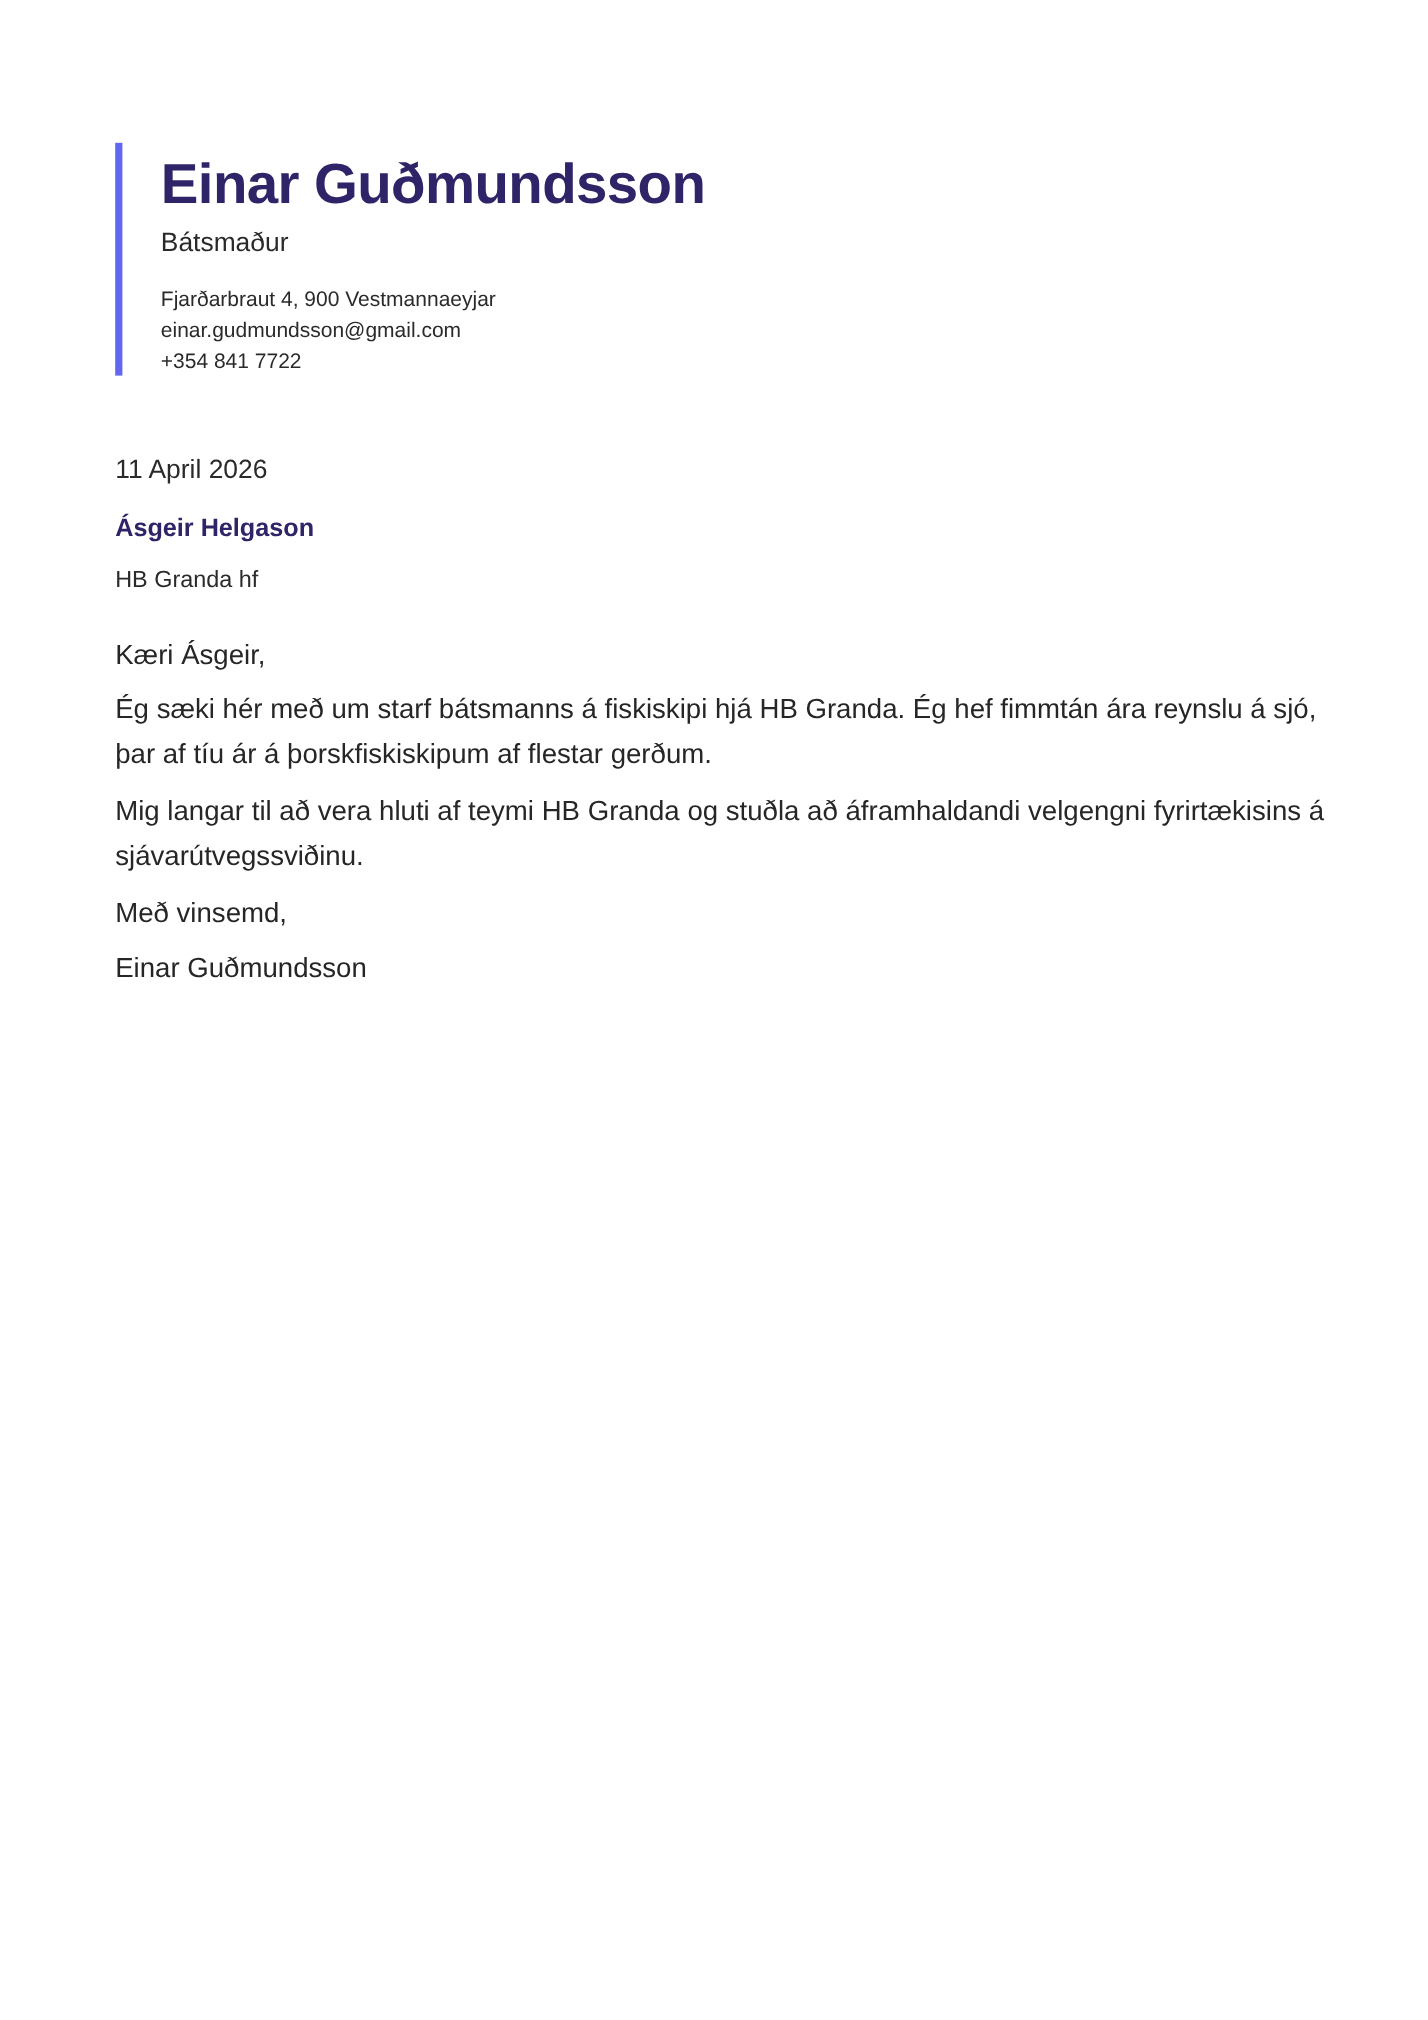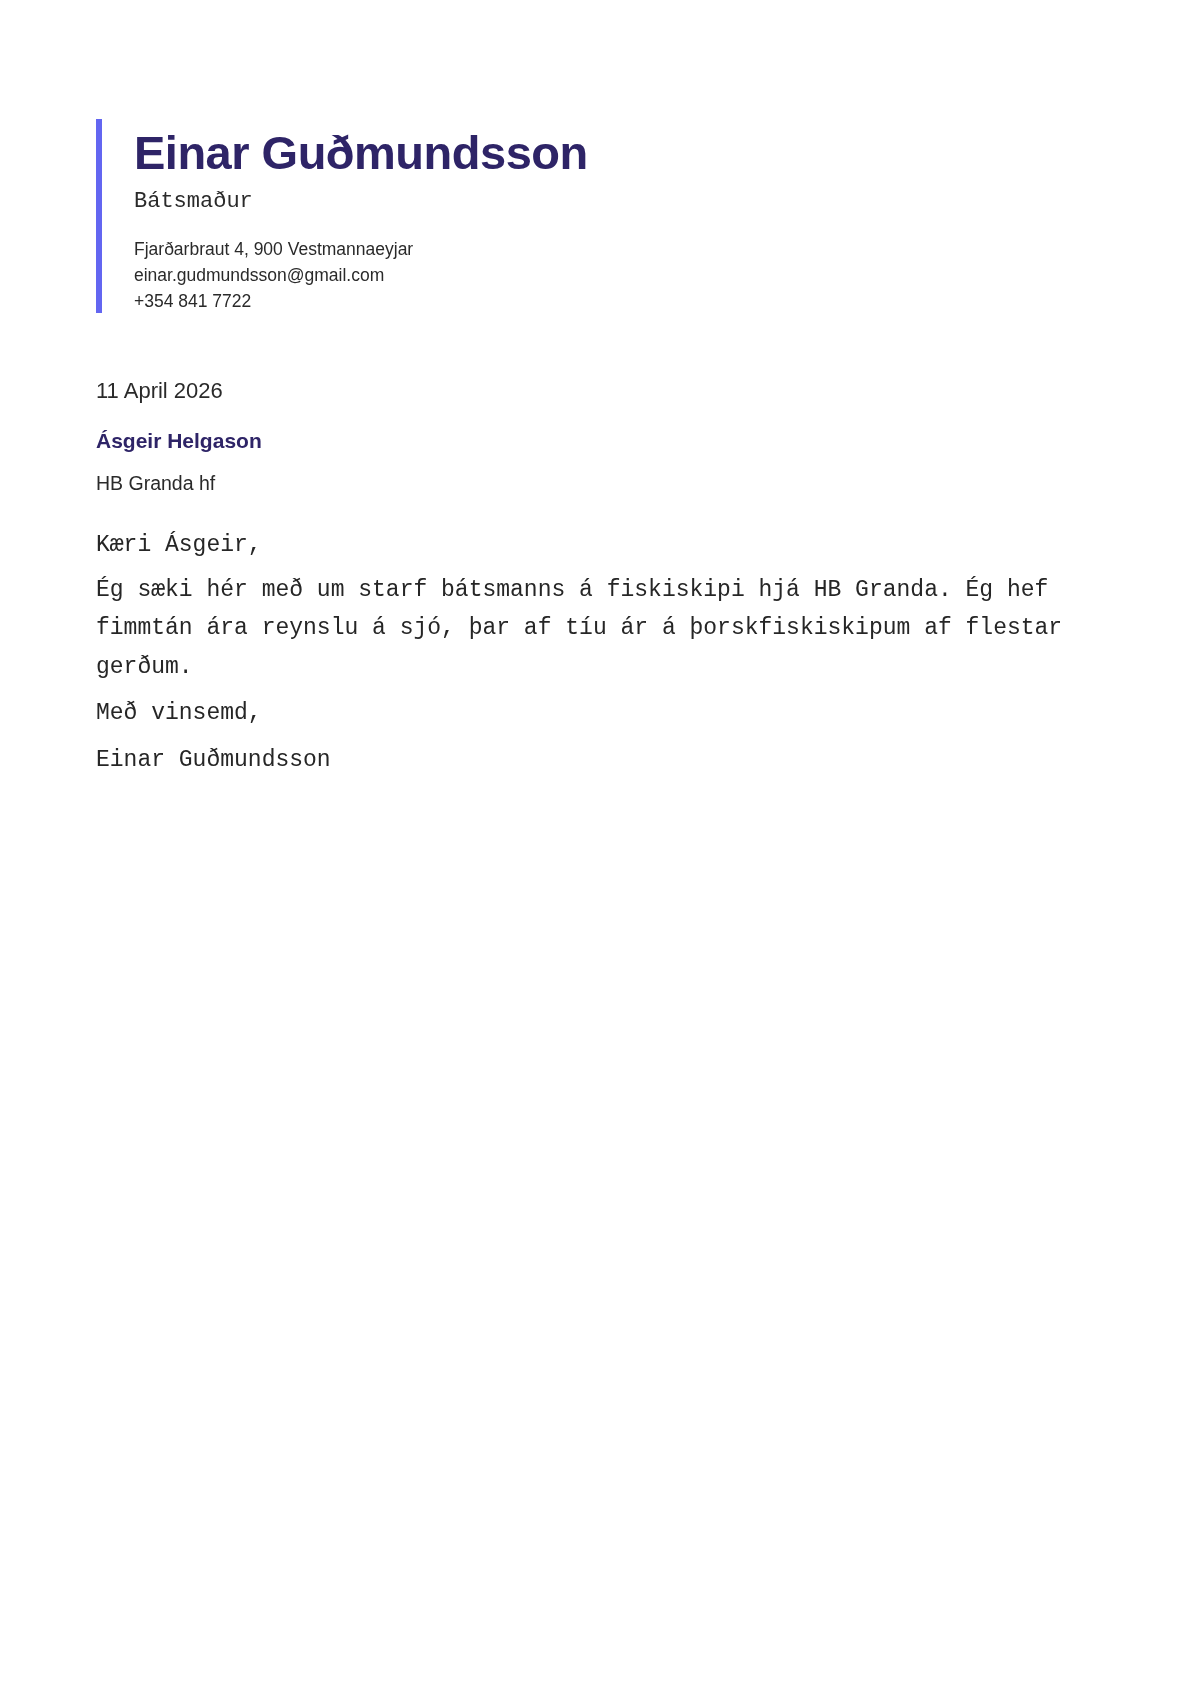--- a/index.html
+++ b/index.html
@@ -45,21 +45,20 @@
       white-space: nowrap;
     }
     .role {
       position: absolute;
       top: 69px;
       left: 32px;
       font-size: 22px;
       line-height: 28px;
       color: #2a2a2a;
       white-space: nowrap;
-      font-family: Liberation Mono, monospace;
     }
     .contact {
       position: absolute;
       top: 117px;
       left: 32px;
       font-size: 17.5px;
       line-height: 26px;
       color: #2a2a2a;
     }
     .contact div { white-space: nowrap; }
@@ -91,21 +90,20 @@
       color: #2a2a2a;
     }
     .body {
       position: absolute;
       left: 96px;
       top: 486px;
       width: 1010px;
       font-size: 23px;
       line-height: 38.5px;
       color: #262626;
-      font-family: Liberation Mono, monospace;
     }
     .body p {
       margin: 0 0 8px 0;
     }
     .body .salutation { margin-bottom: 6px; }
   </style>
 </head>
 <body>
 
 <div class="page">
@@ -121,17 +119,18 @@
   </div>
 
   <div class="date">11 April 2026</div>
 
   <div class="recipient-name">Ásgeir Helgason</div>
   <div class="recipient-company">HB Granda hf</div>
 
   <div class="body">
     <p class="salutation">Kæri Ásgeir,</p>
     <p>Ég sæki hér með um starf bátsmanns á fiskiskipi hjá HB Granda. Ég hef fimmtán ára reynslu á sjó, þar af tíu ár á þorskfiskiskipum af flestar gerðum.</p>
+    <p>Mig langar til að vera hluti af teymi HB Granda og stuðla að áframhaldandi velgengni fyrirtæ­kisins á sjávarútvegssviðinu.</p>
     <p>Með vinsemd,</p>
     <p>Einar Guðmundsson</p>
   </div>
 
 </div>
 
 </body></html>

